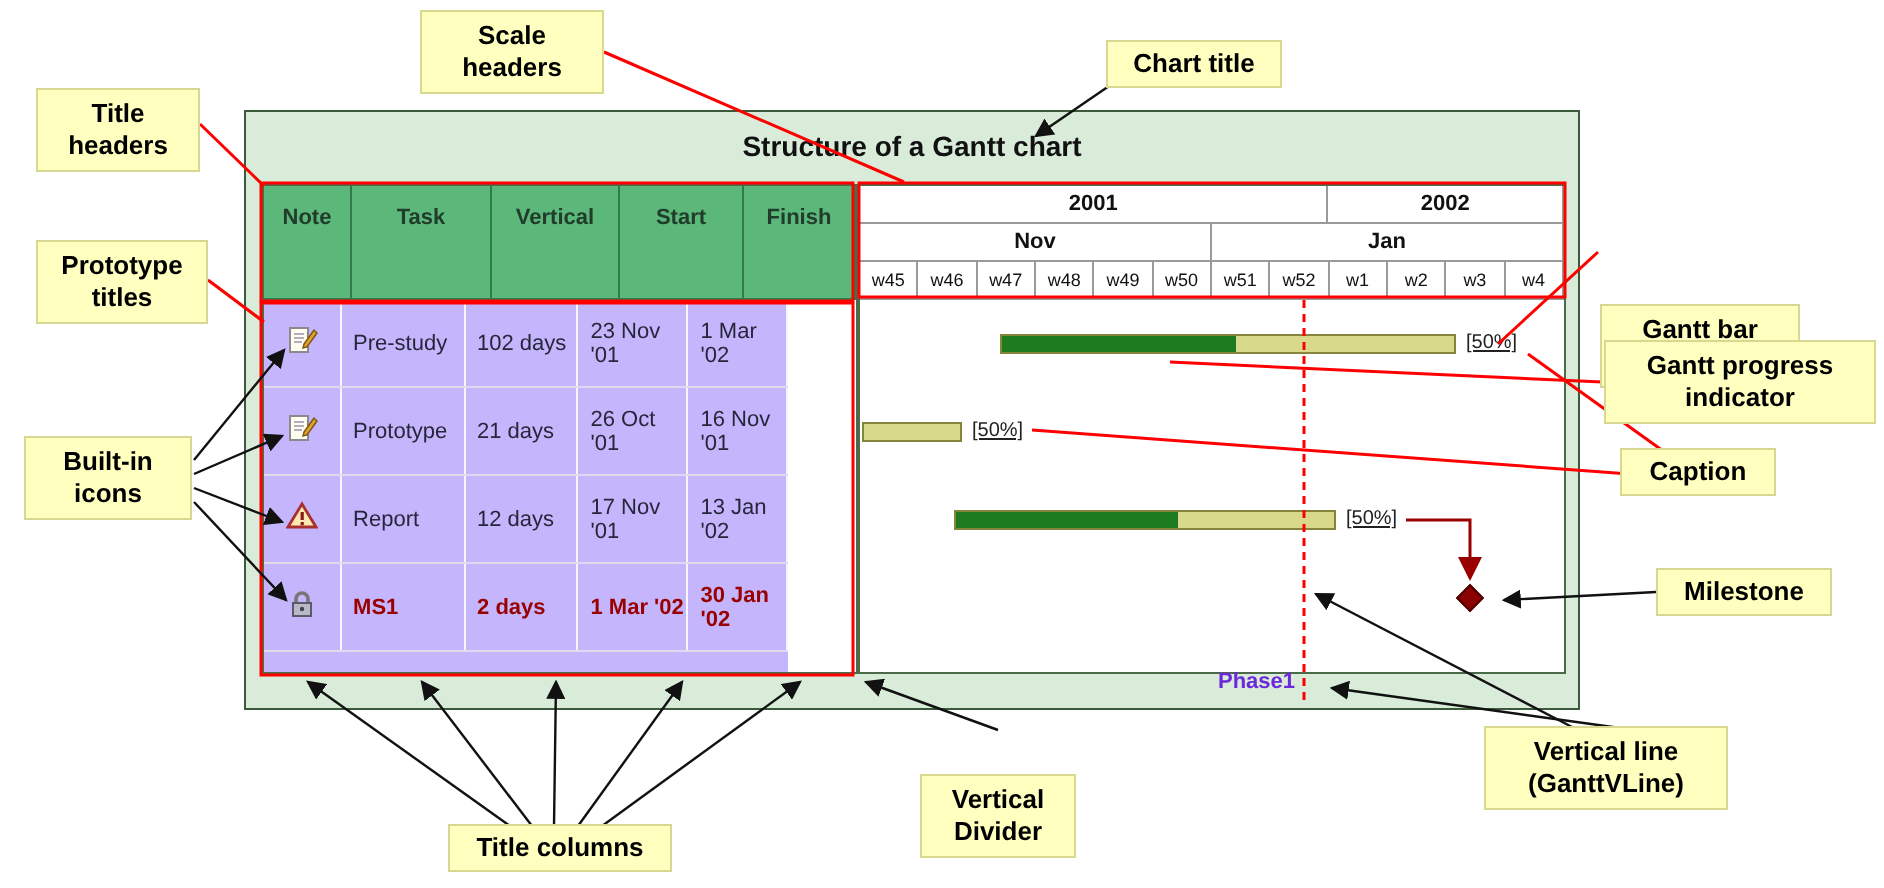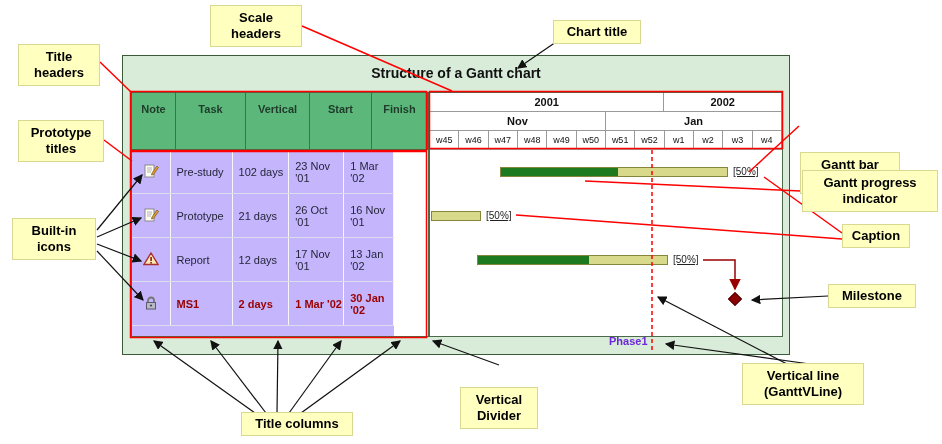--- a/index.html
+++ b/index.html
@@ -266,31 +266,31 @@
 icons</span>
     </div>
   <div class="callout" style="left:800px; top:104px; width:100px; height:42px;margin-top:48px;">
       <span>Gantt bar
 (GanttBar)</span>
     </div>
   <div class="callout" style="left:802px; top:170px; width:136px; height:42px;">
       <span>Gantt progress
 indicator</span>
     </div>
-  <div class="callout" style="left:842px; top:224px; width:68px;  height:24px;">
+  <div class="callout" style="left:810px; top:224px; width:78px;  height:24px;">
       <span>Caption</span>
     </div>
   <div class="callout" style="left:828px; top:284px; width:88px;  height:24px;">
       <span>Milestone</span>
     </div>
   <div class="callout" style="left:460px; top:363px; width:78px;  height:42px;margin-top:24px;">
       <span>Vertical
 Divider</span>
     </div>
   <div class="callout" style="left:742px; top:363px; width:122px; height:42px;">
       <span>Vertical line
 (GanttVLine)</span>
     </div>
-  <div class="callout" style="left:241px; top:412px; width:112px; height:24px;">
+  <div class="callout" style="left:224px; top:412px; width:112px; height:24px;">
       <span>Title columns</span>
     </div>
 
 </div>
 
 </body></html>

